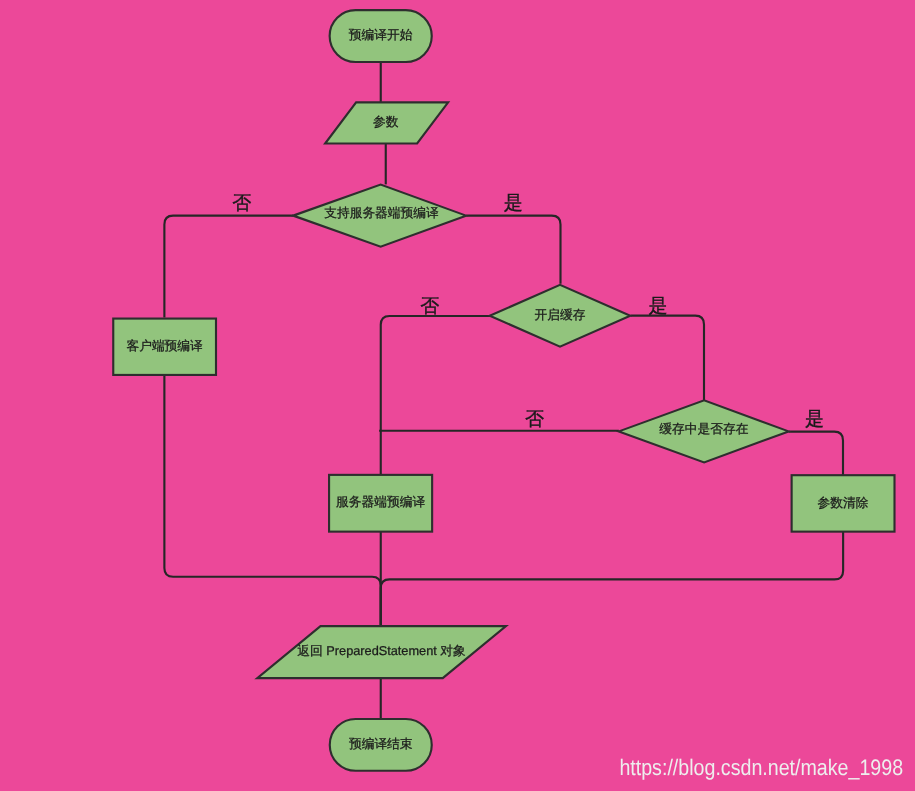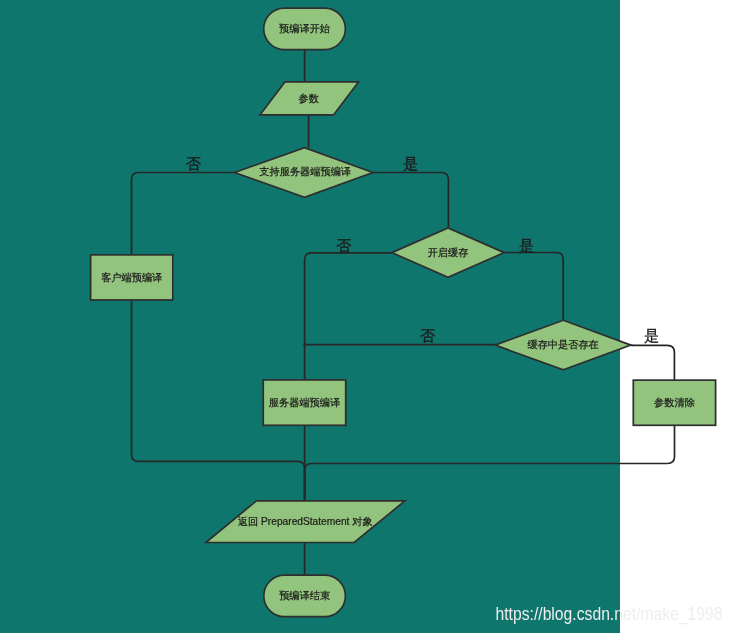--- a/index.html
+++ b/index.html
@@ -1,18 +1,18 @@
 <!DOCTYPE html>
 <html><head>
 <meta charset="utf-8">
 <style>
   html,body{margin:0;padding:0;background:#ffffff;}
   body{width:732px;height:633px;overflow:hidden;
        font-family:"Liberation Sans","DejaVu Sans",sans-serif;}
-  #canvas{position:relative;width:620px;height:633px;background:#0f766e;}
+  #canvas{position:relative;width:732px;height:633px;background:#ec4899;}
   svg{display:block;}
   .shape{fill:#92c47d;stroke:#2e2e2e;stroke-width:1.7;}
   .edge{fill:none;stroke:#262626;stroke-width:1.7;stroke-linecap:butt;}
   .nodetext{font-family:"Liberation Sans","DejaVu Sans",sans-serif;font-size:10.2px;fill:#1b1b1b;stroke:#1b1b1b;stroke-width:0.22;
             text-anchor:middle;dominant-baseline:central;transform:translateZ(0);}
   .edgelabel{font-family:"Liberation Sans","DejaVu Sans",sans-serif;font-size:15.2px;fill:#1b1b1b;stroke:#1b1b1b;stroke-width:0.3;
              text-anchor:middle;dominant-baseline:central;transform:translateZ(0);}
   .wm{font-family:"Liberation Sans","DejaVu Sans",sans-serif;font-size:18px;fill:#eeeeee;text-anchor:end;}
 </style>
 </head>

